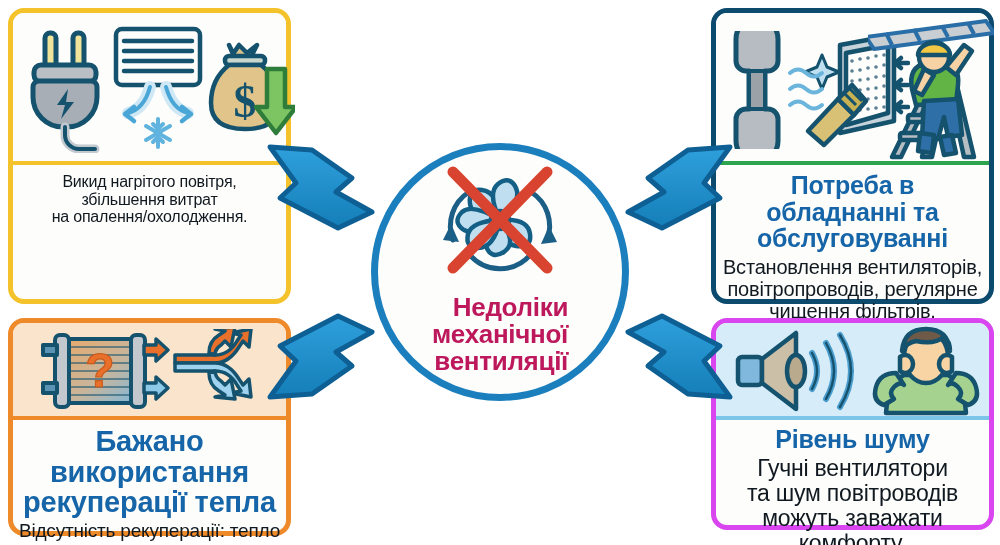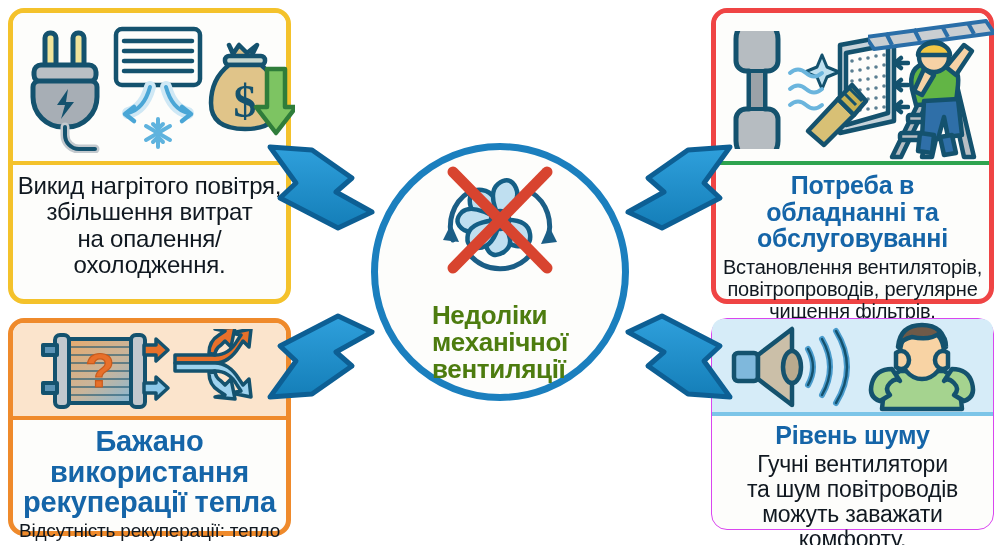--- a/index.html
+++ b/index.html
@@ -16,46 +16,46 @@
   .card .inner{position:absolute;inset:0;border-radius:16px;box-sizing:border-box;display:flex;flex-direction:column;}
   .icon-area{position:relative;flex:0 0 auto;box-sizing:border-box;}
   .text-area{flex:1 1 auto;display:flex;flex-direction:column;align-items:center;justify-content:flex-start;padding:4px 4px 0 4px;box-sizing:border-box;}
   .card-title{font-weight:bold;color:#1565a8;text-align:center;line-height:1.06;letter-spacing:-0.2px;}
   .card-body{color:#101820;text-align:center;line-height:1.1;letter-spacing:-0.2px;white-space:pre-line;}
 
   
   #card-tl{left:8px;top:8px;width:283px;height:296px;border:5px solid #f4c22b;}
   #card-tl .icon-area{height:152px;background:#fdfdfb;border-bottom:4px solid #f4c22b;border-radius:11px 11px 0 0;}
   #card-tl .card-title{font-size:25px;padding-top:3px;}
-  #card-tl .card-body{font-size:24px;padding-top:4px;}
-
-  
-  #card-tr{left:711px;top:8px;width:283px;height:296px;border:5px solid #ef4444;}
+  #card-tl .card-body{font-size:16px;padding-top:4px;}
+
+  
+  #card-tr{left:711px;top:8px;width:283px;height:296px;border:5px solid #0c4a6e;}
   #card-tr .icon-area{height:152px;background:#fdfdfb;border-bottom:4px solid #2ea44f;border-radius:11px 11px 0 0;}
   #card-tr .card-title{font-size:25px;padding-top:3px;}
   #card-tr .card-body{font-size:20px;padding-top:4px;}
 
   
   #card-bl{left:8px;top:318px;width:283px;height:218px;border:5px solid #ef8a2b;}
   #card-bl .icon-area{height:97px;background:#fbe4cc;border-bottom:4px solid #ef8a2b;border-radius:11px 11px 0 0;}
   #card-bl .card-title{font-size:29px;padding-top:2px;}
   #card-bl .card-body{font-size:19px;padding-top:3px;}
 
   
-  #card-br{left:711px;top:318px;width:283px;height:212px;border:1px solid #d946ef;}
+  #card-br{left:711px;top:318px;width:283px;height:212px;border:5px solid #d946ef;}
   #card-br .icon-area{height:97px;background:#d6ecf8;border-bottom:4px solid #7cc5e8;border-radius:11px 11px 0 0;}
   #card-br .card-title{font-size:25px;padding-top:2px;}
   #card-br .card-body{font-size:23px;padding-top:3px;}
 
   
   #hub{position:absolute;left:371px;top:143px;width:258px;height:258px;border-radius:50%;
        background:#fdfdfb;border:7px solid #1b7fbe;box-sizing:border-box;
        display:flex;flex-direction:column;align-items:center;justify-content:flex-start;z-index:6;}
   #hub-icon{width:150px;height:128px;margin-top:8px;position:relative;}
-  #hub-title{margin-top:16px;font-size:26px;font-weight:bold;color:#4d7c0f;text-align:left;line-height:1.04;white-space:pre-line;letter-spacing:-0.3px;}
+  #hub-title{margin-top:8px;font-size:26px;font-weight:bold;color:#be185d;text-align:right;line-height:1.04;white-space:pre-line;letter-spacing:-0.3px;}
 
   .svgfull{position:absolute;left:0;top:0;width:100%;height:100%;}
   #arrows{position:absolute;left:0;top:0;width:1000px;height:545px;z-index:4;}
   .iconsvg{position:absolute;}
 </style>
 </head>
 <body>
 
 <div id="stage">
 

